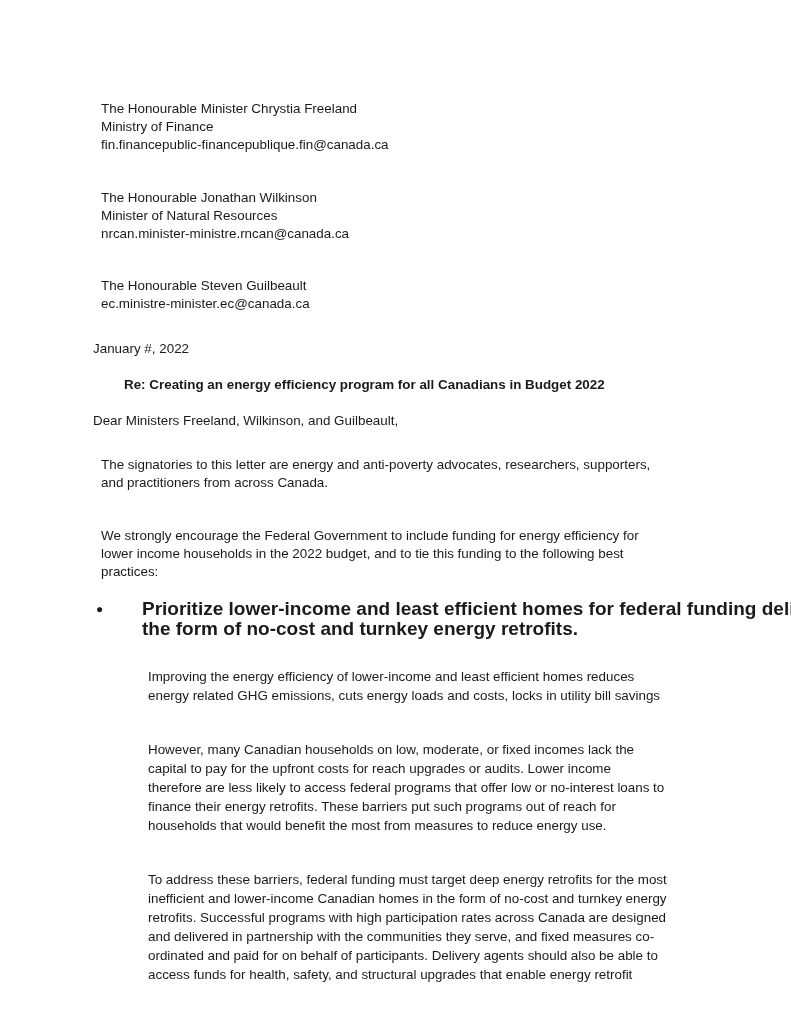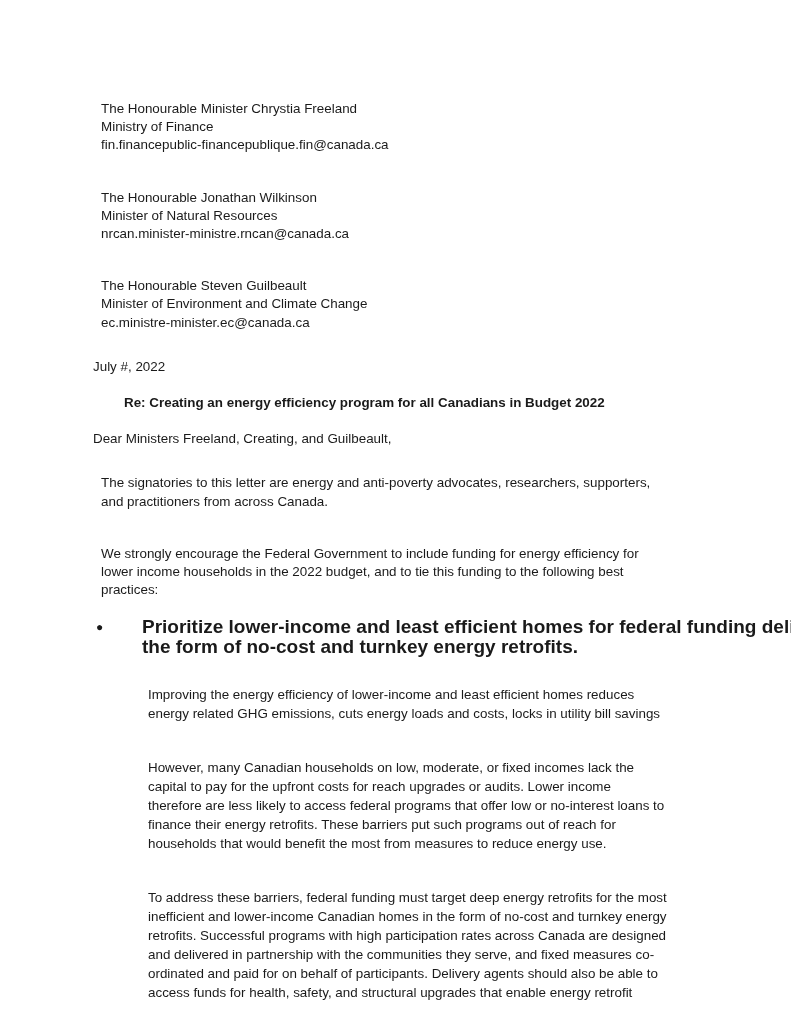--- a/index.html
+++ b/index.html
@@ -33,32 +33,31 @@
 
   <div class="block">
     <span class="line">The Honourable Jonathan Wilkinson</span>
     <span class="line">Minister of Natural Resources</span>
     <span class="line">nrcan.minister-ministre.rncan@canada.ca</span>
   </div>
   <div class="gap"></div>
 
   <div class="block">
     <span class="line">The Honourable Steven Guilbeault</span>
-    <span class="line">Minister of Environment and Climate Change</span>
     <span class="line">ec.ministre-minister.ec@canada.ca</span>
   </div>
   <div class="gap"></div>
 
-  <span class="line">July #, 2022</span>
+  <span class="line">January #, 2022</span>
   <div class="gap"></div>
 
   <span class="line subject">Re: Creating an energy efficiency program for all Canadians in Budget 2022</span>
   <div class="gap"></div>
 
-  <span class="line">Dear Ministers Freeland, Creating, and Guilbeault,</span>
+  <span class="line">Dear Ministers Freeland, Wilkinson, and Guilbeault,</span>
   <div class="gap"></div>
 
   <div class="para">
     <span class="line">The signatories to this letter are energy and anti-poverty advocates, researchers, supporters,</span>
     <span class="line">and practitioners from across Canada.</span>
   </div>
   <div class="gap"></div>
 
   <div class="para">
     <span class="line">We strongly encourage the Federal Government to include funding for energy efficiency for</span>

